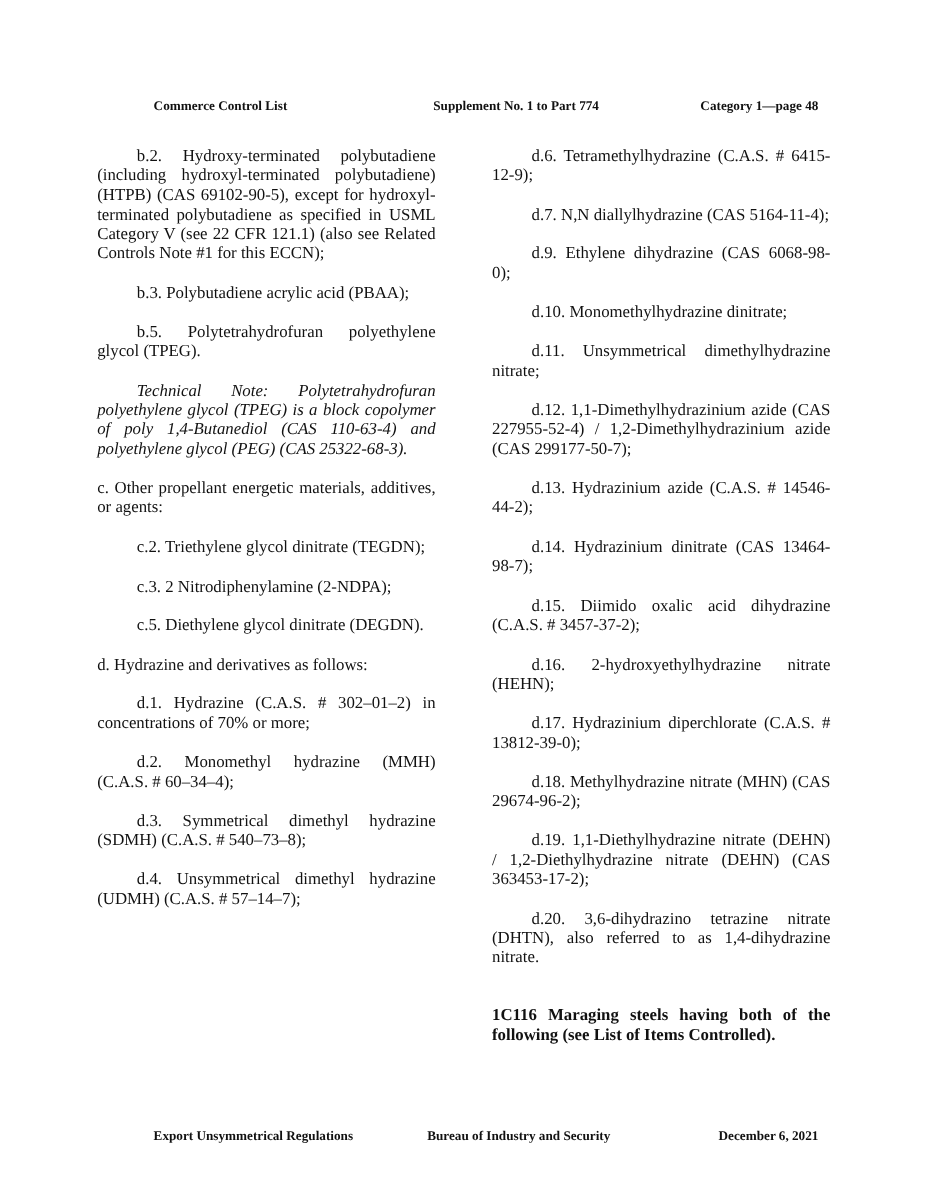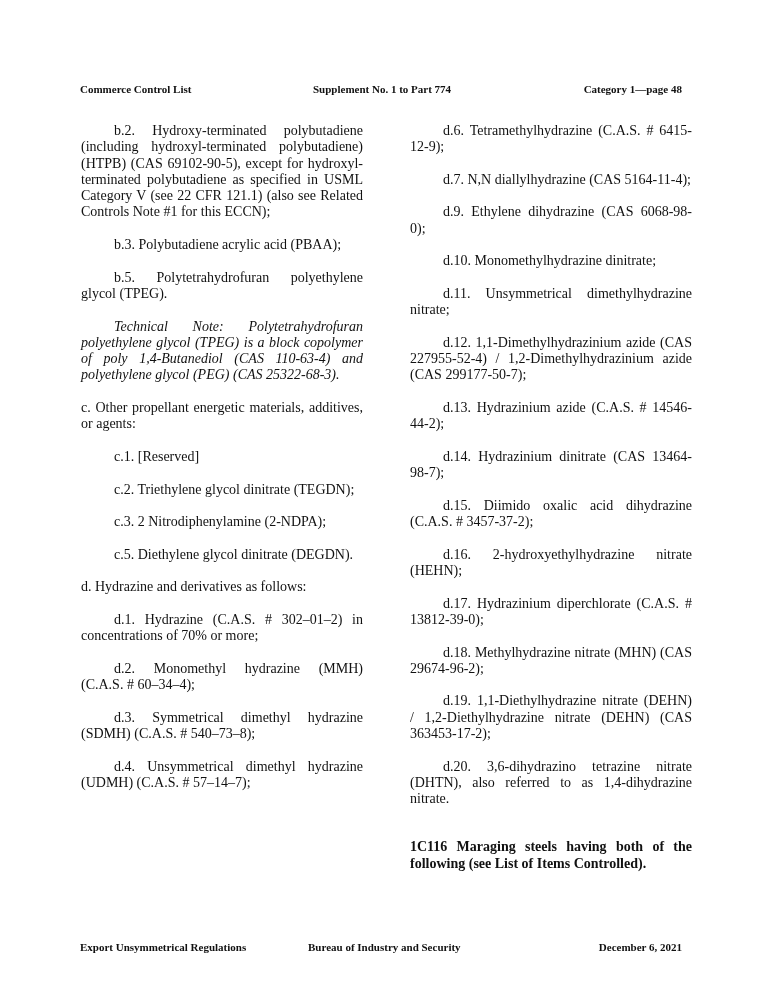--- a/index.html
+++ b/index.html
@@ -1,21 +1,21 @@
 <!DOCTYPE html>
 <html><head>
 <meta charset="utf-8">
 <style>
   html, body { margin: 0; padding: 0; background: #ffffff; }
   body { width: 773px; height: 1000px; position: relative; overflow: hidden;
          font-family: "Liberation Serif", serif; color: #111; }
   .hdr, .ftr { position: absolute; left: 80px; width: 602px; font-weight: bold; font-size: 11px; }
   .hdr { top: 83px; }
   .ftr { top: 941px; }
-  .hdr span, .ftr span { position: absolute; white-space: nowrap; }
+  .hdr span, .ftr span { position: absolute; white-space: nowrap; margin-left: 48px; }
   .l { left: 0; } .r { right: 0; }
   .col { position: absolute; top: 123px; width: 282px; font-size: 14px; line-height: 16.3px; }
   .col.left { left: 81px; }
   .col.right { left: 410px; }
   .p { margin: 0 0 16.3px 0; text-align: justify; text-indent: 33px; }
   .p.noind { text-indent: 0; }
   .p.tight { text-align: left; }
   .tn { font-style: italic; }
   .tn b { font-style: italic; font-weight: normal; }
   .head1c { font-weight: bold; text-indent: 0; margin-top: 32px; }
@@ -31,21 +31,20 @@
 
 <div class="col left">
   <p class="p">b.2.    Hydroxy-terminated polybutadiene (including hydroxyl-terminated polybutadiene) (HTPB) (CAS 69102-90-5), except for hydroxyl-terminated polybutadiene as specified in USML Category V (see 22 CFR 121.1) (also see Related Controls Note #1 for this ECCN);</p>
   <p class="p">b.3.   Polybutadiene acrylic acid (PBAA);</p>
   <p class="p">b.5.    Polytetrahydrofuran polyethylene glycol (TPEG).</p>
   <p class="p tn">
     <b>Technical Note:</b>
     <span>Polytetrahydrofuran polyethylene glycol (TPEG) is a block copolymer of poly 1,4-Butanediol (CAS 110-63-4) and polyethylene glycol (PEG) (CAS 25322-68-3).</span>
   </p>
   <p class="p noind">c.    Other propellant energetic materials, additives, or agents:</p>
-  <p class="p tight">c.1.   [Reserved]</p>
   <p class="p tight">c.2.   Triethylene glycol dinitrate (TEGDN);</p>
   <p class="p tight">c.3.   2 Nitrodiphenylamine (2-NDPA);</p>
   <p class="p tight">c.5. Diethylene glycol dinitrate (DEGDN).</p>
   <p class="p noind">d.   Hydrazine and derivatives as follows:</p>
   <p class="p">d.1.   Hydrazine (C.A.S. # 302–01–2) in concentrations of 70% or more;</p>
   <p class="p">d.2.    Monomethyl hydrazine (MMH) (C.A.S. # 60–34–4);</p>
   <p class="p">d.3.    Symmetrical dimethyl hydrazine (SDMH) (C.A.S. # 540–73–8);</p>
   <p class="p">d.4.   Unsymmetrical dimethyl hydrazine (UDMH) (C.A.S. # 57–14–7);</p>
 </div>
 

